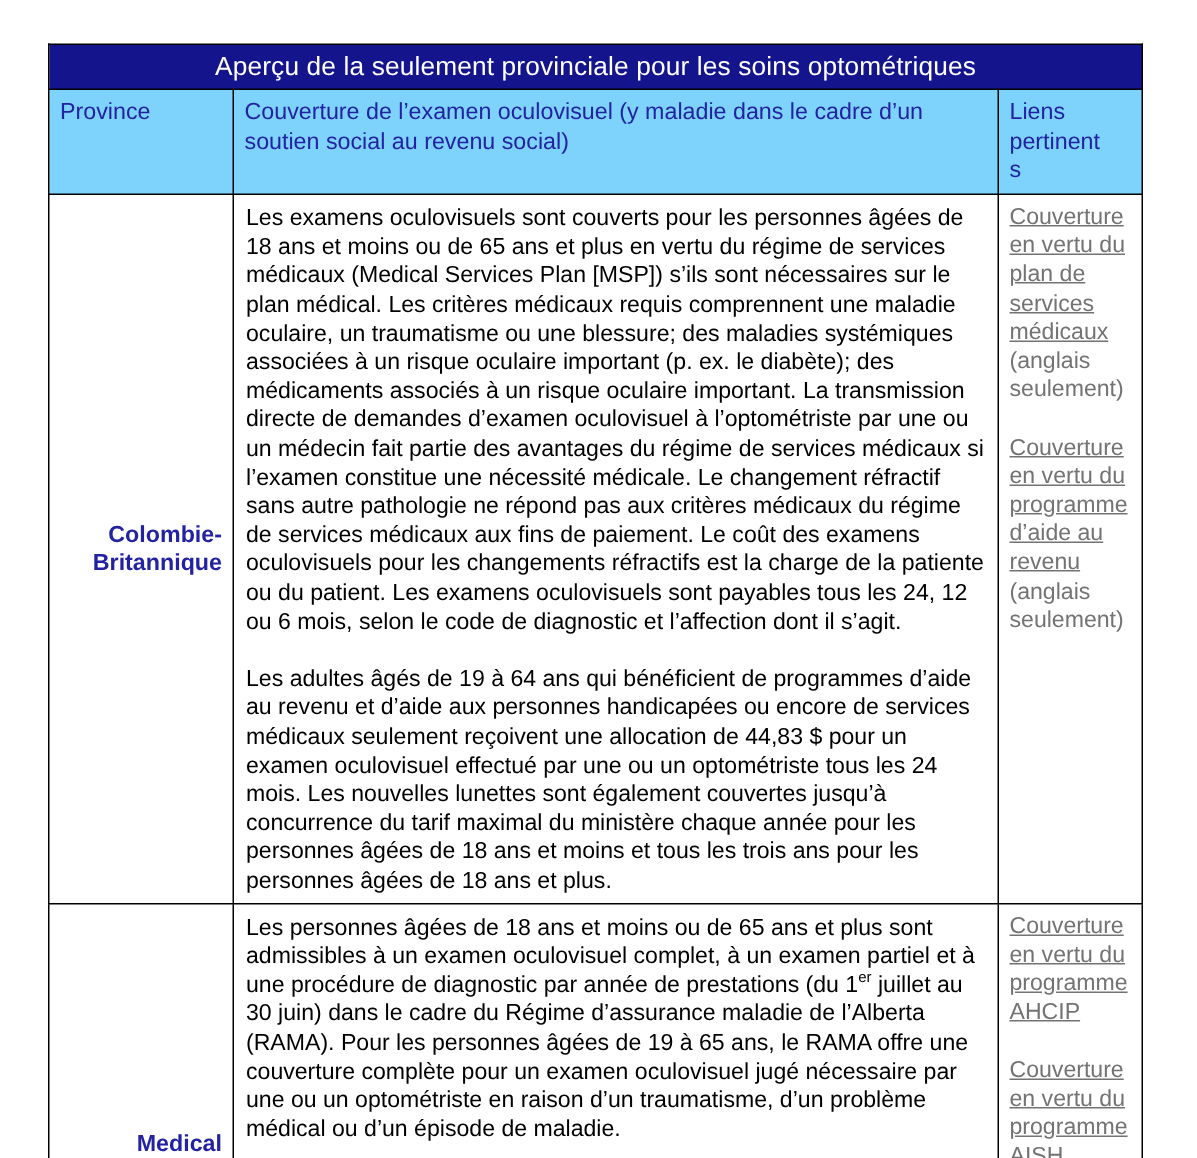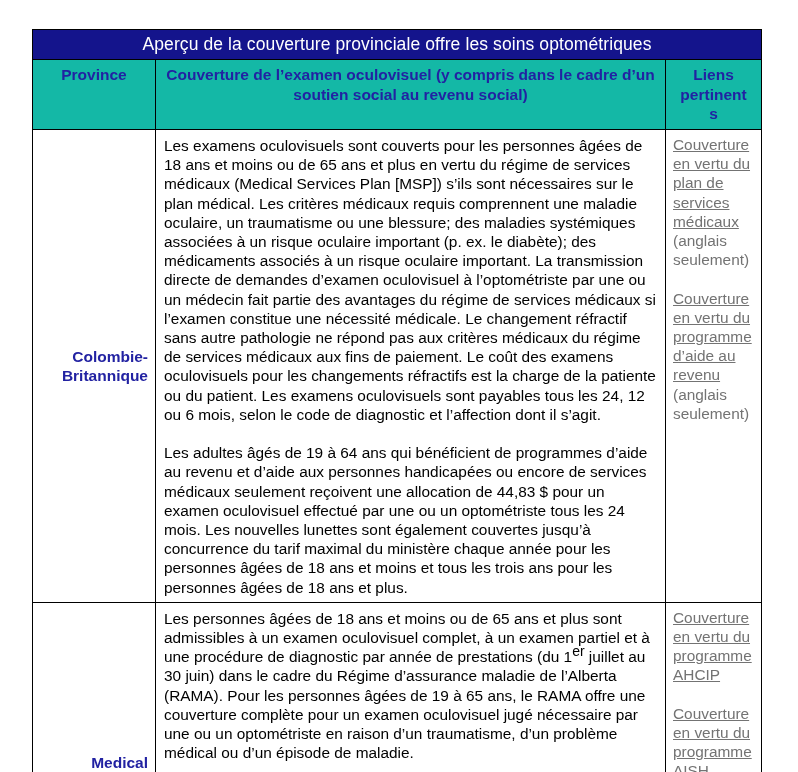--- a/index.html
+++ b/index.html
@@ -23,28 +23,27 @@
     background: #14148C;
     color: #ffffff;
     text-align: center;
     font-size: 17.5px;
     font-weight: normal;
     padding: 4px 2px;
     letter-spacing: 0.1px;
   }
 
   tr.header-row td {
-    background: #14b8a6;
+    background: #7dd3fc;
     color: #2222A2;
-    font-weight: bold;
+    font-weight: normal;
     font-size: 15.5px;
     line-height: 19.5px;
     padding: 5px 7px;
     height: 70px;
-    text-align: center;
   }
   .hline { display: block; }
 
   td.province-cell {
     color: #2222A2;
     font-weight: bold;
     font-size: 15.5px;
     line-height: 19px;
     padding: 5px 7px;
     text-align: right;
@@ -52,21 +51,21 @@
   td.province-cell.v-middle { vertical-align: middle; }
   td.province-cell.ab-offset { vertical-align: top; padding-top: 150px; }
 
   td.coverage-cell {
     font-size: 15.4px;
     line-height: 19.2px;
     padding: 6px 7px 5px 8px;
   }
   td.coverage-cell p { margin: 0 0 19.2px 0; }
   td.coverage-cell p:last-child { margin-bottom: 0; }
-  sup { font-size: 14px; line-height: 0; vertical-align: super; }
+  sup { font-size: 10px; line-height: 0; vertical-align: super; }
 
   td.links-cell {
     font-size: 15.4px;
     line-height: 19.2px;
     padding: 5px 7px;
   }
   td.links-cell a {
     color: #737373;
     text-decoration: underline;
     cursor: pointer;
@@ -82,26 +81,26 @@
 <div class="page">
   <table class="coverage">
     <colgroup>
       <col style="width:123px">
       <col style="width:510px">
       <col style="width:96px">
     </colgroup>
 
     <tbody>
         <tr>
-      <td colspan="3" class="title-cell">Aperçu de la couverture provinciale offre les soins optométriques</td>
+      <td colspan="3" class="title-cell">Aperçu de la seulement provinciale pour les soins optométriques</td>
     </tr>
 
     <tr class="header-row">
       <td>Province</td>
-      <td>Couverture de l’examen oculovisuel (y compris dans le cadre d’un soutien social au revenu social)</td>
+      <td>Couverture de l’examen oculovisuel (y maladie dans le cadre d’un soutien social au revenu social)</td>
       <td>
         <span class="hline">Liens</span>
         <span class="hline">pertinent</span>
         <span class="hline">s</span>
       </td>
     </tr>
 
     <tr class="row-bc">
       <td class="province-cell v-middle">
         <span>Colombie-Britannique</span>

